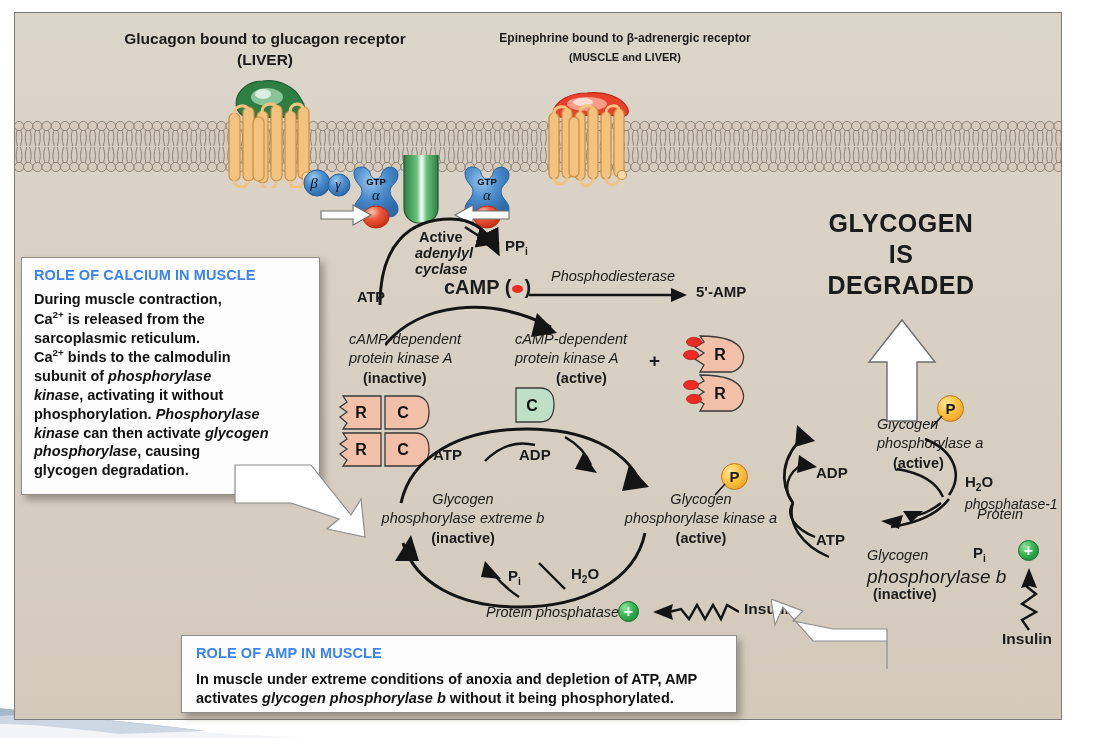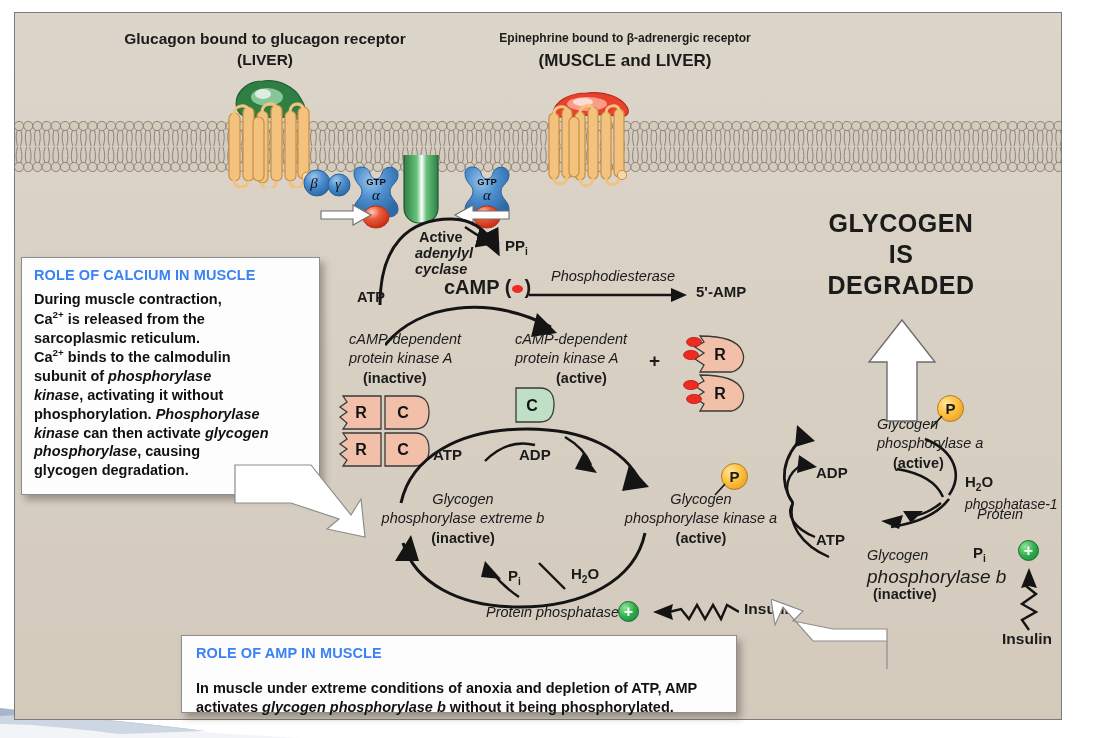--- a/index.html
+++ b/index.html
@@ -310,21 +310,21 @@
             <use href="#lipDn" x="1043.6" y="29"></use>
           </g>
 
       </svg>
     </div>
 
     <div class="t bold ctr" style="left:250px;top:17px;font-size:15.5px;">Glucagon bound to glucagon receptor</div>
     <div class="t bold ctr" style="left:250px;top:38px;font-size:15.5px;">(LIVER)</div>
 
     <div class="t bold ctr" style="left:610px;top:19px;font-size:12px;text-align:right;">Epinephrine bound to β-adrenergic receptor</div>
-    <div class="t bold ctr" style="left:610px;top:38px;font-size:17px;">(MUSCLE and LIVER)</div>
+    <div class="t bold ctr" style="left:610px;top:38px;font-size:11px;">(MUSCLE and LIVER)</div>
 
     <div class="abs" style="left:188px;top:60px;">
       <svg width="140" height="115" viewBox="0 0 140 115">
 
         <g>
           <path d="M34,36 C30,22 42,8 60,8 C76,6 92,14 98,26 C104,34 102,44 94,46
                    C86,48 80,42 74,44 C66,46 62,42 54,44 C44,46 38,44 34,36 Z" fill="#2f7f45" stroke="#1f5c32" stroke-width="1.2"></path>
           <ellipse cx="64" cy="24" rx="16" ry="9" fill="#a9dcb4" opacity=".75"></ellipse>
           <ellipse cx="60" cy="21" rx="8" ry="5" fill="#ffffff" opacity=".7"></ellipse>
         </g>
@@ -677,21 +677,21 @@
     </div>
 
     <div class="abs" style="left:218px;top:450px;z-index:3;">
       <svg width="140" height="90" viewBox="0 0 140 90">
         <path d="M2,2 L78,2 L118,52 L128,36 L132,74 L94,66 L106,56 L58,40 L2,40 Z" fill="#ffffff" stroke="#8d8d8d" stroke-width="1.2"></path>
       </svg>
     </div>
 
     <div class="callout" style="left:166px;top:622px;width:556px;height:78px;padding:9px 14px;">
       <div class="hd">ROLE OF AMP IN MUSCLE</div>
-      <div class="bd" style="margin-top:18px;">
+      <div class="bd" style="margin-top:9px;">
         <span>In muscle under extreme conditions of anoxia and depletion of ATP, AMP</span><br>
         <span>activates </span><i>glycogen phosphorylase b</i><span> without it being phosphorylated.</span>
       </div>
     </div>
 
     <div class="abs" style="left:756px;top:586px;z-index:3;">
       <svg width="120" height="70" viewBox="0 0 120 70">
         <path d="M118,68 L118,40 L44,40 L14,6 L6,24 L2,-2 L34,10 L24,20 L64,28 L118,28 Z" transform="translate(-2,2)" fill="#ffffff" stroke="#8d8d8d" stroke-width="1.2"></path>
       </svg>
     </div>

